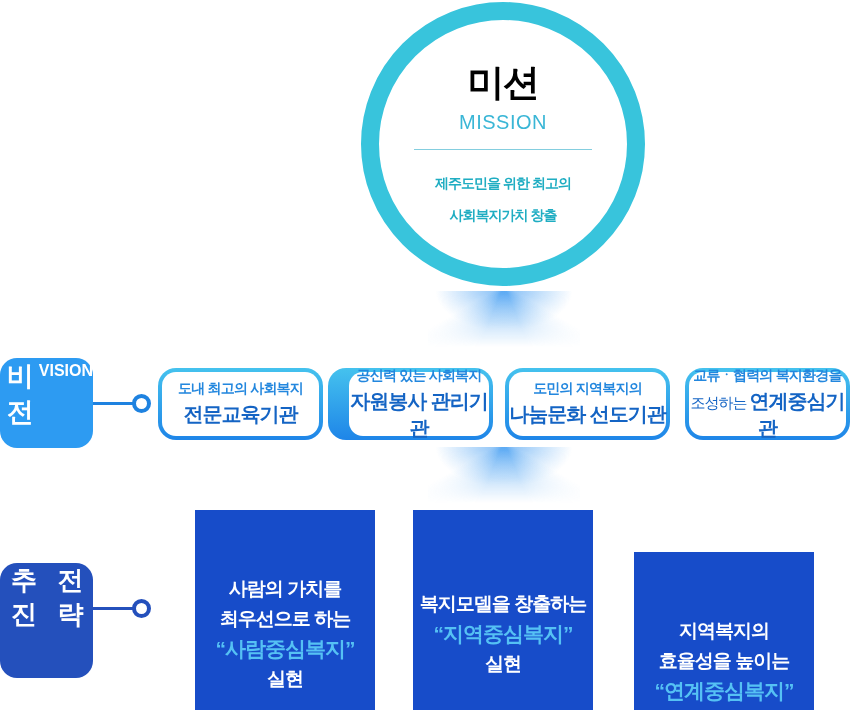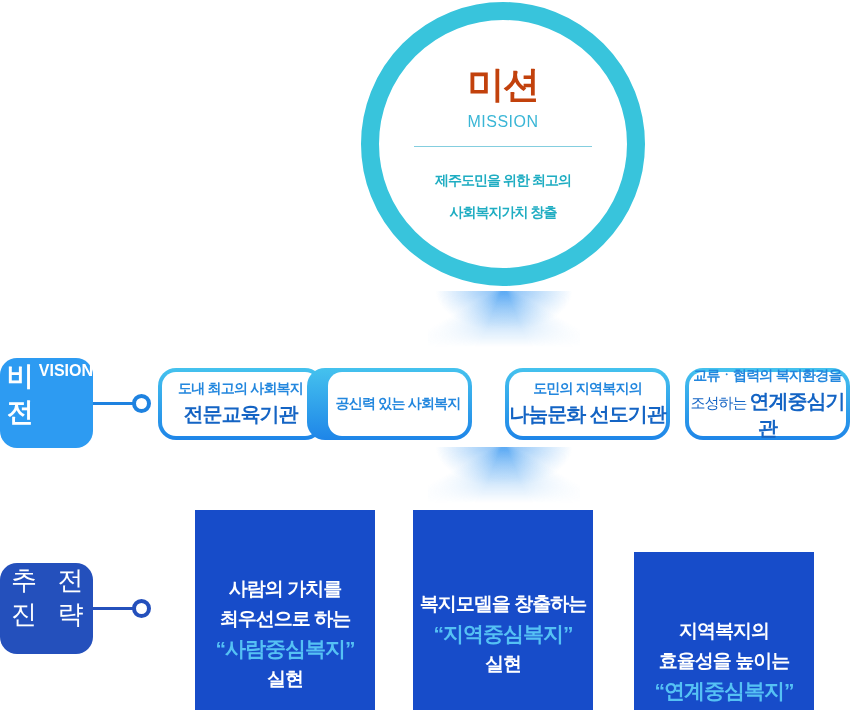--- a/index.html
+++ b/index.html
@@ -8,22 +8,22 @@
     font-family:"Liberation Sans", sans-serif; overflow:hidden;
   }
 
   
   .mission-circle {
     position:absolute; left:361px; top:2px; width:284px; height:284px;
     box-sizing:border-box; border:18px solid #38C4DC; border-radius:50%;
     background:#fff; display:flex; flex-direction:column; align-items:center;
     justify-content:center; text-align:center;
   }
-  .mission-title { font-size:37px; font-weight:bold; color:#c2410c; letter-spacing:-1.5px; }
-  .mission-en    { font-size:16px; font-weight:500; color:#3AB6D6; margin-top:3px; letter-spacing:0.5px; }
+  .mission-title { font-size:37px; font-weight:bold; color:#000000; letter-spacing:-1.5px; }
+  .mission-en    { font-size:20px; font-weight:500; color:#3AB6D6; margin-top:3px; letter-spacing:0.5px; }
   .mission-divider { width:178px; height:1px; background:#84CEDF; margin:15px 0 17px; }
   .mission-desc  { font-size:14px; font-weight:bold; color:#1FADC2; line-height:32px; letter-spacing:-1px; }
 
   
   .flow-arrow {
     position:absolute; width:152px; height:56px;
     background:
       radial-gradient(ellipse 60% 95% at 50% 0%, rgba(45,145,240,0.60), rgba(45,145,240,0) 75%),
       conic-gradient(from 0deg at 50% -6px, rgba(80,160,240,0) 120deg, rgba(90,170,243,0.55) 158deg 202deg, rgba(80,160,240,0) 240deg);
     -webkit-mask-image: linear-gradient(to bottom, #000 5%, rgba(0,0,0,0.6) 55%, transparent 100%);
@@ -34,22 +34,22 @@
 
   
   .section-label {
     position:absolute; left:0; color:#fff; display:flex; flex-direction:row;
     align-items:flex-start; justify-content:center; text-align:center;border-radius:17px;
   }
   .vision-label { top:358px; width:93px; height:90px; background:#2D9BF2; }
   .vision-label .ko { font-size:27px; font-weight:bold; letter-spacing:-1.5px; }
   .vision-label .en { font-size:16px; font-weight:bold; margin-top:4px; letter-spacing:0; }
   .strategy-label {
-    top:563px; width:93px; height:91px; background:#2450BC;
-    font-size:26px; font-weight:normal; line-height:34px; letter-spacing:-1.5px;
+    top:563px; width:93px; height:115px; background:#2450BC;
+    font-size:26px; font-weight:bold; line-height:34px; letter-spacing:-1.5px;
   }
 
   
   .connector-line { position:absolute; height:3px; }
   .connector-line.vision   { left:93px; top:402px; width:42px; background:#1E82E0; }
   .connector-line.strategy { left:93px; top:607px; width:42px; background:#2450BC; }
   .connector-dot {
     position:absolute; width:11px; height:11px; border-radius:50%;
     background:#fff; border:4px solid #1E82E0;
   }
@@ -63,21 +63,21 @@
     background:linear-gradient(180deg, #45C2EE, #1E85E8);
   }
   .vision-box .inner {
     width:100%; height:100%; box-sizing:border-box; background:#fff; border-radius:14px;
     display:flex; flex-direction:column; align-items:center; justify-content:center; text-align:center;
   }
   .vision-line1 { font-size:14px; font-weight:600; color:#2387DE; letter-spacing:-0.8px; }
   .vision-line2 { font-size:20px; font-weight:bold; color:#1464C4; letter-spacing:-1px; margin-top:3px; }
   .vision-line2 .prefix { font-size:15px; font-weight:500; }
   .vision-box-1 { left:158px; }
-  .vision-box-2 { left:307px;padding-left:21px; }
+  .vision-box-2 { left:328px;padding-left:21px; }
   .vision-box-3 { left:505px; }
   .vision-box-4 { left:685px; }
 
   
   .strategy-box {
     position:absolute; top:510px; width:180px; height:248px; background:#174CC9;
     color:#fff; display:flex; flex-direction:column; align-items:center; justify-content:center;
     text-align:center; font-size:19px; font-weight:bold; line-height:30px; letter-spacing:-1px;
   }
   .strategy-highlight { color:#55C1F4; font-size:21px; }
@@ -113,20 +113,23 @@
     <div class="inner">
       <div class="vision-line1">도내 최고의 사회복지</div>
       <div class="vision-line2">
         <span class="prefix"></span><span>전문교육기관</span>
       </div>
     </div>
   </div>
   <div class="vision-box vision-box-2">
     <div class="inner">
       <div class="vision-line1">공신력 있는 사회복지</div>
+      <div class="vision-line2">
+        <span class="prefix"></span><span>자원봉사 관리기관</span>
+      </div>
     </div>
   </div>
   <div class="vision-box vision-box-3">
     <div class="inner">
       <div class="vision-line1">도민의 지역복지의</div>
       <div class="vision-line2">
         <span class="prefix"></span><span>나눔문화 선도기관</span>
       </div>
     </div>
   </div>

